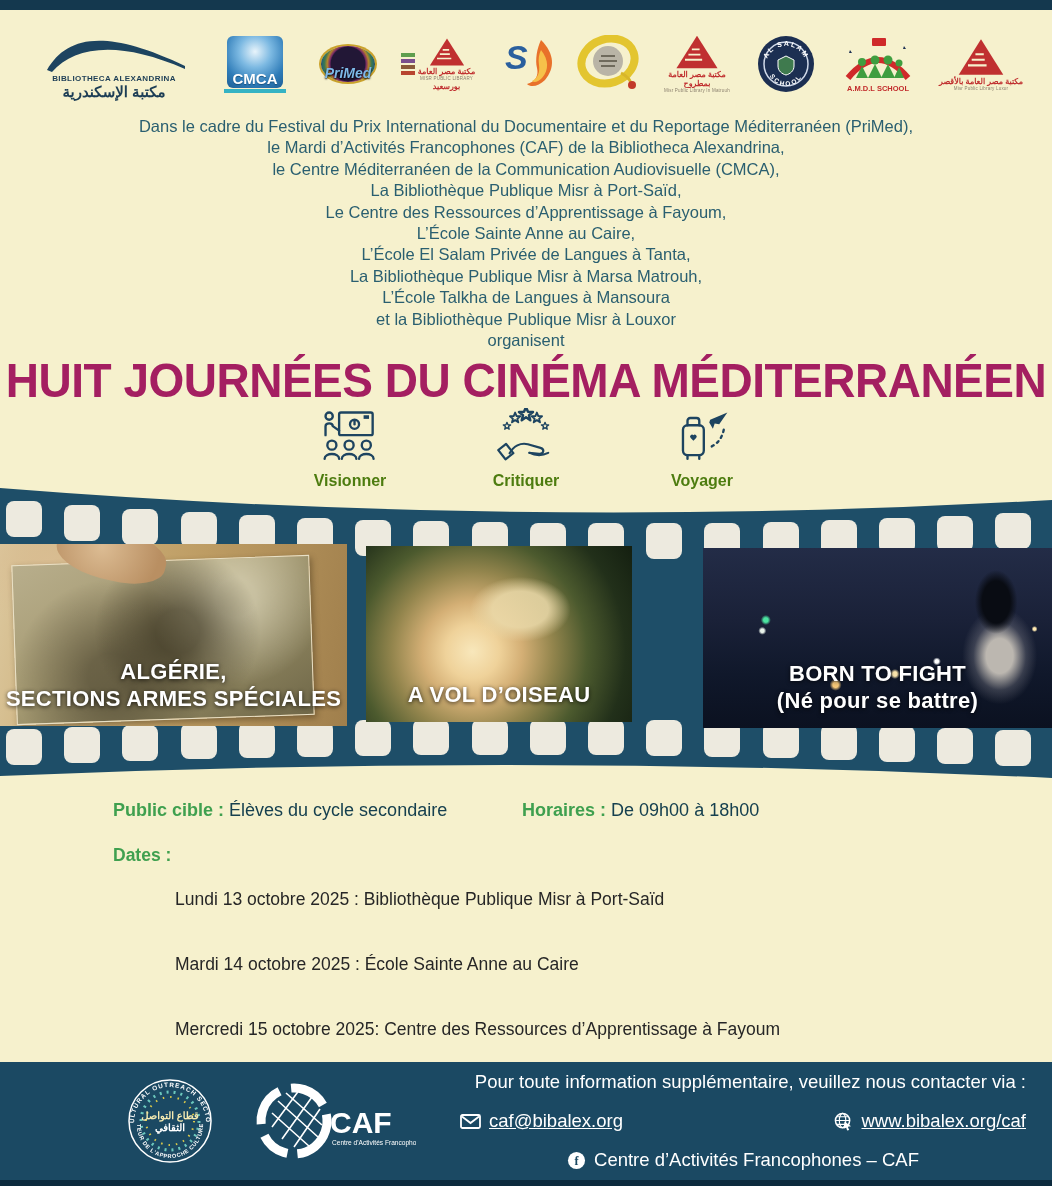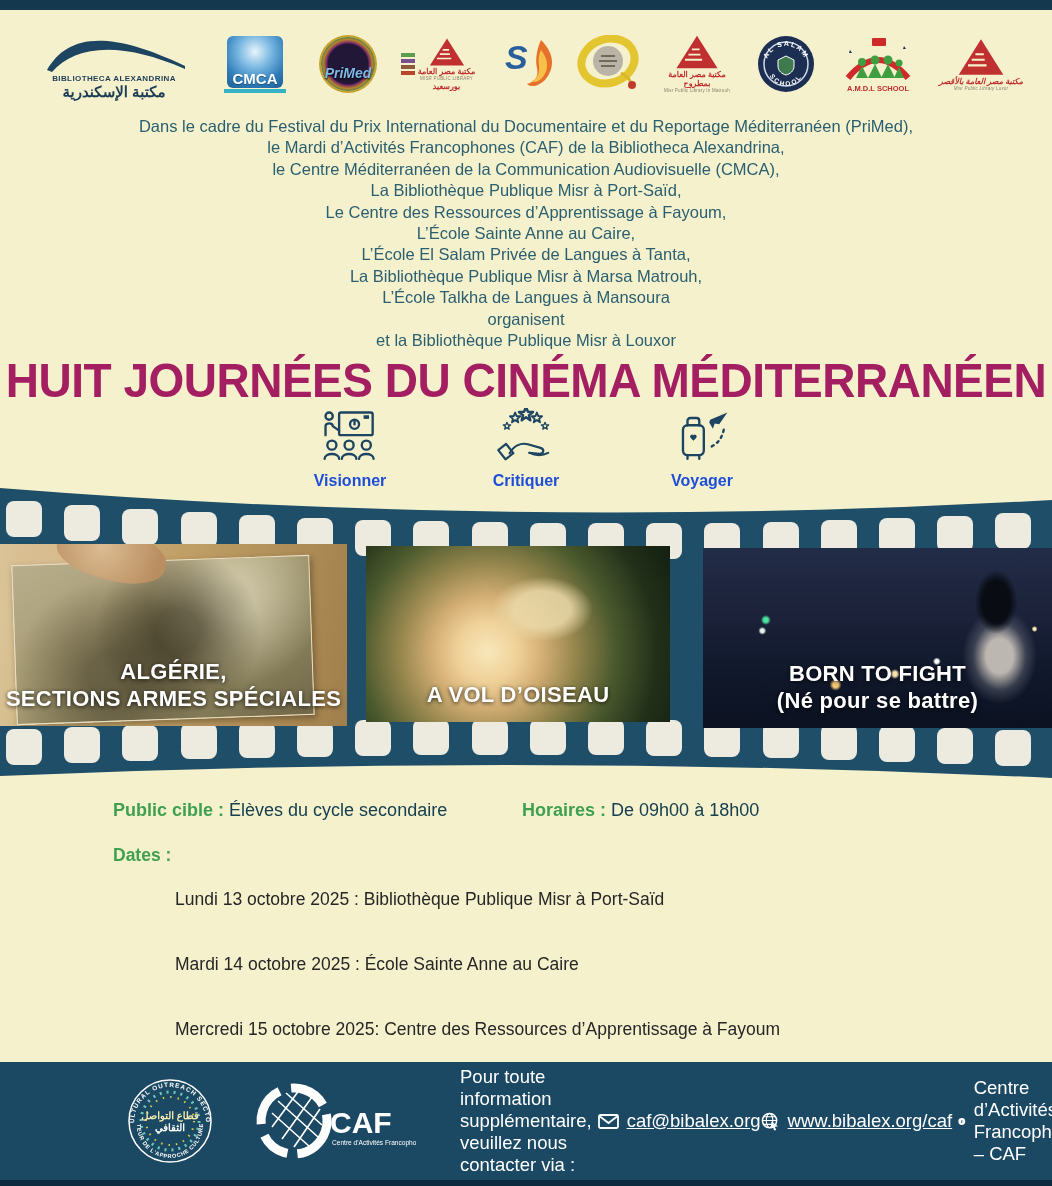--- a/index.html
+++ b/index.html
@@ -12,21 +12,21 @@
   .logo-row { position:absolute; top:16px; left:28px; width:996px; height:96px;
               display:flex; justify-content:space-between; align-items:center; }
   .logo { display:flex; flex-direction:column; align-items:center; justify-content:center; text-align:center; }
   .ba-title { font-size:8px; font-weight:bold; color:#1c3d55; letter-spacing:.4px; margin-top:2px; }
   .ba-arabic { font-size:15px; font-weight:bold; color:#1c3d55; }
   .cmca-box { width:56px; height:52px; border-radius:6px; position:relative;
               background:radial-gradient(circle at 50% 30%, #e8f4fb 0%, #7cb9e2 35%, #2f7cb8 70%, #1f5f96 100%);
               display:flex; align-items:flex-end; justify-content:center; }
   .cmca-label { color:#fff; font-weight:bold; font-size:15px; line-height:18px; text-shadow:0 1px 1px #15507e; }
   .cmca-bar { width:62px; height:4px; background:#35b3c4; margin-top:1px; }
-  .primed-circle { width:54px; height:54px; border-radius:50%;
+  .primed-circle { width:54px; height:36px; border-radius:50%;
                    background:radial-gradient(circle, #221736 0 52%, #7a2a66 56%, #b5862b 64%, #3f7a4e 72%, #26646e 80%, #1c1530 86%);
                    box-shadow:0 0 0 2px #caa22b; display:flex; align-items:center; justify-content:center;margin-left:12px; }
   .primed-label { color:#7db9e8; font-weight:bold; font-style:italic; font-size:14px; text-shadow:0 1px 2px #000; margin-top:18px; }
   .pyr-ar { font-size:8px; color:#c03030; font-weight:bold; line-height:9px; }
   .pyr-en { font-size:4.5px; color:#8a7f6d; line-height:6px; letter-spacing:.2px; }
   .bars { display:flex; flex-direction:column; gap:2px; margin-right:3px; }
   .bars i { display:block; width:14px; height:4px; }
   .sa-wrap { position:relative; width:52px; height:60px; }
   .sa-s { position:absolute; left:2px; top:4px; font-size:34px; font-weight:bold; font-style:italic; color:#2a5f9e; }
   .amdl-label { font-size:7.5px; font-weight:bold; color:#c22b2b; }
@@ -39,21 +39,21 @@
   
   .main-title { position:absolute; top:353px; left:0; width:1052px; text-align:center;
                 color:#a41f61; font-size:46px; font-weight:bold; letter-spacing:-.5px;
                 transform:scaleY(1.06); }
 
   
   .activities { position:absolute; top:408px; left:0; width:1052px;
                 display:flex; justify-content:center; gap:56px; }
   .activity { width:120px; display:flex; flex-direction:column; align-items:center; gap:6px; }
   .activity svg { color:#1d4460; }
-  .activity-label { color:#1d4ed8; font-weight:bold; font-size:16px; }
+  .activity-label { color:#4d7c0f; font-weight:bold; font-size:16px; }
 
   
   .film-strip { position:absolute; top:486px; left:0; width:1052px; height:300px; }
   .film-strip > svg.band { position:absolute; inset:0; }
   .perf { position:absolute; width:36px; height:36px; border-radius:8px; background:#edeadf; z-index:2; }
   .frame { position:absolute; z-index:3; overflow:hidden; }
   .frame-title { position:absolute; left:0; right:0; bottom:14px; text-align:center; color:#fff;
                  font-weight:bold; font-size:22px; line-height:27px; letter-spacing:.3px;
                  text-shadow:0 1px 4px rgba(0,0,0,.75); }
   .frame1 { left:0; top:58px; width:347px; height:182px;
@@ -61,21 +61,21 @@
                        linear-gradient(100deg,#dcc89e 0%, #cbae78 25%, #bd9c63 55%, #a07f4c 100%); }
   .old-photo { position:absolute; left:4%; top:9%; width:86%; height:88%; transform:rotate(-2deg);
                border:1px solid #e8e0c6; box-shadow:2px 3px 6px rgba(60,45,20,.45);
                background:radial-gradient(circle at 55% 45%, rgba(40,35,20,.55) 0 12%, transparent 45%),
                           radial-gradient(circle at 32% 72%, rgba(52,46,30,.5) 0 10%, transparent 42%),
                           radial-gradient(circle at 75% 25%, rgba(245,240,215,.5) 0 8%, transparent 35%),
                           linear-gradient(150deg,#b8ae8c 0%, #a69b73 40%, #877e5a 75%, #6f6748 100%); }
   .hand-blob { position:absolute; left:16%; top:-8%; width:32%; height:28%; border-radius:45%;
                transform:rotate(14deg);
                background:radial-gradient(circle at 40% 40%, #dcbc93, #b98f62 80%); }
-  .frame2 { left:366px; top:60px; width:304px; height:176px;
+  .frame2 { left:366px; top:60px; width:266px; height:176px;
             background:radial-gradient(ellipse 70px 45px at 58% 36%, rgba(235,218,170,.85) 0 40%, transparent 72%),
                        radial-gradient(circle at 40% 60%, #f8e7bb 0%, #efd29a 14%, #d4af75 26%, #93854d 42%, #4c5a2e 60%, #22301a 80%, #141f10 100%); }
   .frame3 { left:703px; top:62px; width:349px; height:180px;
             background:radial-gradient(ellipse 28px 42px at 84% 30%, #090c13 0 50%, transparent 76%),
                        radial-gradient(ellipse 48px 62px at 85% 60%, #bcb7b0 0 28%, rgba(130,130,140,.35) 55%, transparent 78%),
                        radial-gradient(circle 5px at 18% 40%, #4be3a0 0 45%, transparent 100%),
                        radial-gradient(circle 4px at 17% 46%, #e8f2e9 0 45%, transparent 100%),
                        radial-gradient(circle 6px at 38% 76%, #f7c878 0 45%, transparent 100%),
                        radial-gradient(circle 5px at 55% 70%, #ffe9b0 0 45%, transparent 100%),
                        radial-gradient(circle 4px at 67% 63%, #ffffff 0 45%, transparent 100%),
@@ -89,21 +89,21 @@
   .pos-public { position:absolute; left:113px; }
   .pos-horaires { position:absolute; left:522px; }
   .dates-block { position:absolute; top:845px; left:113px; display:flex; font-size:17.5px; line-height:21.8px; }
   .dates-label { color:#3fa04f; font-weight:bold; width:62px; }
   .dates-lines { color:#262626; white-space:pre-wrap; }
 
   
   .footer { position:absolute; top:1062px; left:0; width:1052px; height:118px; background:#1b4963;
             display:flex; align-items:center; }
   .footer-logos { display:flex; align-items:center; gap:34px; padding-left:126px; }
-  .footer-right { margin-left:44px; width:566px; color:#fff; font-size:18.5px; display:flex; flex-direction:row; gap:6px; }
+  .footer-right { margin-left:44px; width:566px; color:#fff; font-size:18.5px; display:flex; flex-direction:column; gap:17px;text-align:right; }
   .contact-cols { display:flex; justify-content:space-between; align-items:center;text-decoration:underline; }
   .contact-item { display:flex; align-items:center; gap:8px; }
   .fb-row { display:flex; justify-content:center; align-items:center; gap:8px; }
   .bottom-line { position:absolute; top:1180px; left:0; width:1052px; height:6px; background:#0c2a3d; }
 </style>
 </head>
 <body>
 
 <div class="poster">
 
@@ -209,42 +209,42 @@
           <circle cx="46" cy="24" r="4.5"></circle>
             <path d="M39 42 l7-14 7 14 z"></path>
           <circle cx="57" cy="27" r="3.5"></circle>
             <path d="M52 42 l5-11 5 11 z"></path>
         </g>
         <path d="M8 14 l2 3 -3 0 z M62 10 l2 3 -3 0 z" fill="#1c2f52"></path>
       </svg>
       <span class="amdl-label">A.M.D.L SCHOOL</span>
     </div>
 
-    <div class="logo" style="width:86px;font-style:italic;">
+    <div class="logo" style="width:86px;">
       <svg width="52" height="40" viewBox="0 0 56 42">
         <polygon points="28,2 52,40 4,40" fill="#c03030"></polygon>
         <path d="M14 30 h20 M18 24 h14 M22 18 h9" stroke="#f6f1cd" stroke-width="2.2"></path>
       </svg>
       <span class="pyr-ar">مكتبة مصر العامة بالأقصر</span>
       <span class="pyr-en">Misr Public Library Luxor</span>
     </div>
   </div>
 
   <div class="intro">
     <div>Dans le cadre du Festival du Prix International du Documentaire et du Reportage Méditerranéen (PriMed),</div>
     <div>le Mardi d’Activités Francophones (CAF) de la Bibliotheca Alexandrina,</div>
     <div>le Centre Méditerranéen de la Communication Audiovisuelle (CMCA),</div>
     <div>La Bibliothèque Publique Misr à Port-Saïd,</div>
     <div>Le Centre des Ressources d’Apprentissage à Fayoum,</div>
     <div>L’École Sainte Anne au Caire,</div>
     <div>L’École El Salam Privée de Langues à Tanta,</div>
     <div>La Bibliothèque Publique Misr à Marsa Matrouh,</div>
     <div>L’École Talkha de Langues à Mansoura</div>
+    <div>et la Bibliothèque Publique Misr à Louxor</div>
     <div>organisent</div>
-    <div>et la Bibliothèque Publique Misr à Louxor</div>
   </div>
 
   <div class="main-title">HUIT JOURNÉES DU CINÉMA MÉDITERRANÉEN</div>
 
   <div class="activities">
 
     <div class="activity">
       <svg width="58" height="58" viewBox="0 0 64 64" fill="none" stroke="currentColor" stroke-width="2.6" stroke-linecap="round" stroke-linejoin="round">
         <rect x="20" y="5" width="37" height="25" rx="2"></rect>
         <rect x="47" y="8" width="6" height="4" fill="currentColor" stroke="none"></rect>

